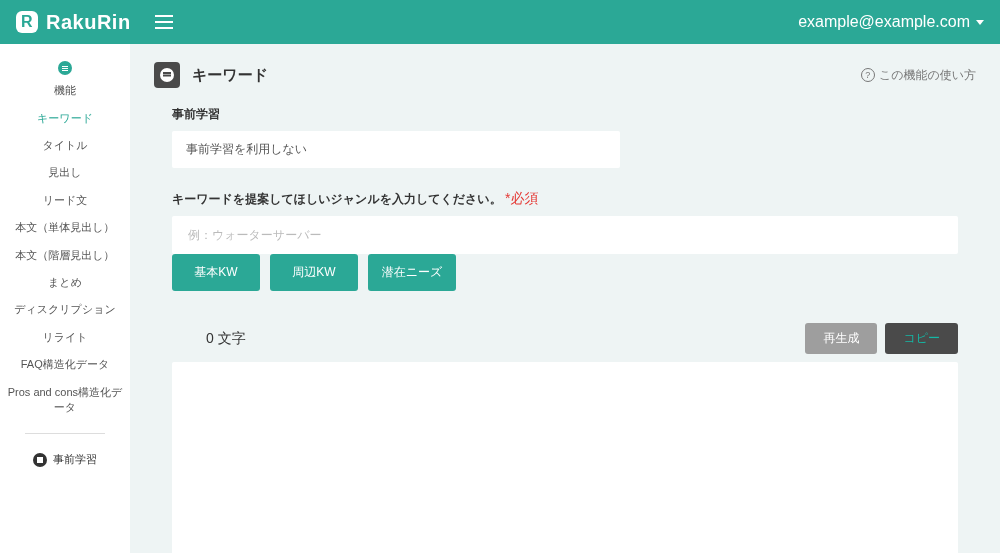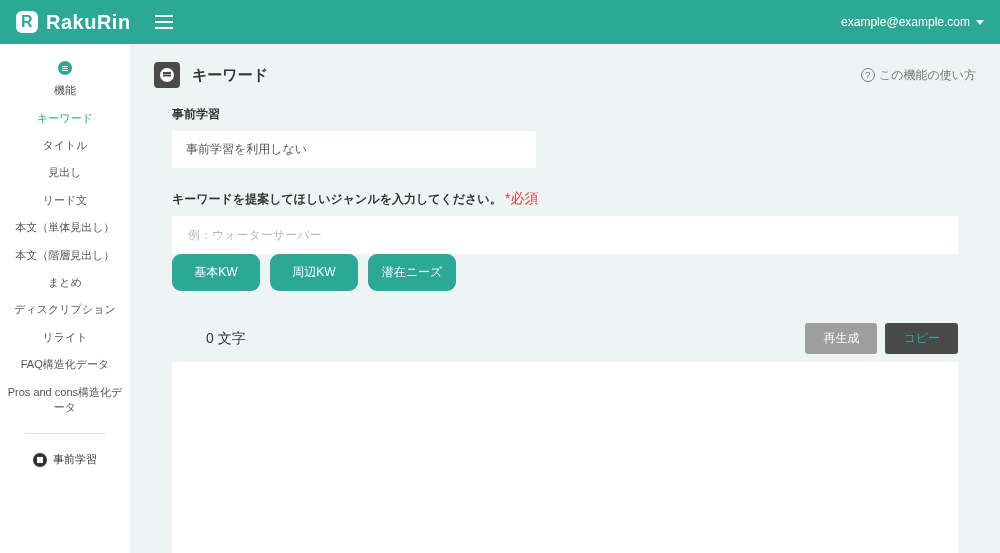--- a/index.html
+++ b/index.html
@@ -2,21 +2,21 @@
 <html><head>
 <meta charset="utf-8">
 <style>
 * { box-sizing: border-box; margin: 0; padding: 0; }
 body { font-family: -apple-system, BlinkMacSystemFont, "Segoe UI", sans-serif; background: #eef4f4; color: #333; font-size: 13px; }
 .header { background: #2ba896; height: 44px; display: flex; align-items: center; padding: 0 16px; color: #fff; }
 .logo { display: flex; align-items: center; font-size: 20px; font-weight: 600; letter-spacing: 0.5px; }
 .logo-mark { width: 22px; height: 22px; background: #fff; border-radius: 6px; margin-right: 8px; display: flex; align-items: center; justify-content: center; color: #2ba896; font-weight: 800; font-size: 16px; }
 .hamburger { margin-left: 24px; cursor: pointer; display: flex; flex-direction: column; gap: 4px; }
 .hamburger span { display: block; width: 18px; height: 2px; background: #fff; }
-.user-menu { margin-left: auto; font-size: 12px; cursor: pointer; display: flex; align-items: center; gap: 6px; }
+.user-menu { margin-left: auto; font-size: 16px; cursor: pointer; display: flex; align-items: center; gap: 6px; }
 .chevron-down { width: 0; height: 0; border-left: 4px solid transparent; border-right: 4px solid transparent; border-top: 5px solid #fff; }
 .layout { display: flex; min-height: calc(100vh - 44px); }
 .sidebar { width: 130px; background: #fff; padding-top: 12px; display: flex; flex-direction: column; align-items: center; }
 .sidebar-icon { color: #2ba896; font-size: 14px; margin-bottom: 2px; }
 .sidebar-item { width: 100%; text-align: center; padding: 6px 4px; font-size: 11px; color: #555; cursor: pointer; line-height: 1.4; }
 .sidebar-item.active { color: #2ba896; }
 .sidebar-divider { width: 80px; border: none; border-top: 1px solid #ddd; margin: 12px 0; }
 .sidebar-secondary { display: flex; align-items: center; gap: 6px; font-size: 11px; color: #333; cursor: pointer; padding: 6px 0; }
 .speech-icon { width: 14px; height: 14px; background: #333; border-radius: 50%; display: inline-flex; align-items: center; justify-content: center; }
 .speech-icon::after { content: ""; width: 6px; height: 1.5px; background: #fff; box-shadow: 0 2px 0 #fff, 0 -2px 0 #fff; }
@@ -24,25 +24,25 @@
 .page-header { display: flex; align-items: center; margin-bottom: 18px; }
 .page-icon { width: 26px; height: 26px; background: #4a4a4a; border-radius: 4px; display: flex; align-items: center; justify-content: center; margin-right: 12px; }
 .page-icon-inner { width: 14px; height: 14px; background: #fff; border-radius: 50%; position: relative; }
 .page-icon-inner::after { content: ""; position: absolute; top: 4px; left: 3px; width: 8px; height: 1.5px; background: #4a4a4a; box-shadow: 0 2.5px 0 #4a4a4a; }
 .page-title { font-size: 15px; font-weight: 600; color: #333; }
 .help-link { margin-left: auto; color: #777; font-size: 12px; cursor: pointer; display: flex; align-items: center; gap: 4px; }
 .help-icon { width: 14px; height: 14px; border: 1.2px solid #777; border-radius: 50%; display: inline-flex; align-items: center; justify-content: center; font-size: 9px; }
 .form-section { padding: 0 18px; }
 .form-label { font-size: 12px; font-weight: 600; color: #333; margin-bottom: 8px; display: block; }
 .required { color: #e53935; font-size: 14px; font-weight: 400; }
-.select-box { width: 364px; background: #fff; padding: 10px 14px; font-size: 12px; color: #555; border-radius: 2px; border: none; margin-bottom: 22px; }
+.select-box { width: 448px; background: #fff; padding: 10px 14px; font-size: 12px; color: #555; border-radius: 2px; border: none; margin-bottom: 22px; }
 .text-input { width: 100%; background: #fff; padding: 12px 16px; font-size: 12px; border: none; border-radius: 2px; margin-bottom: 0; color: #333; }
 .text-input::placeholder { color: #bbb; }
 .button-row { display: flex; gap: 10px; margin-bottom: 32px; }
-.btn { padding: 10px 0; width: 88px; font-size: 12px; border: none; border-radius: 9px; cursor: pointer; text-align: center; }
+.btn { padding: 10px 0; width: 88px; font-size: 12px; border: none; border-radius: 3px; cursor: pointer; text-align: center; }
 .btn-primary { background: #2ba896; color: #fff; }
 .result-header { display: flex; align-items: center; margin-bottom: 8px; margin-left: 34px; }
 .char-count { font-size: 14px; color: #333; font-weight: 500; }
 .result-actions { margin-left: auto; display: flex; gap: 8px; }
 .btn-secondary { background: #9e9e9e; color: #fff; padding: 7px 18px; font-size: 12px; border: none; border-radius: 3px; cursor: pointer; }
 .btn-dark { background: #4a4a4a; color: #14b8a6; padding: 7px 18px; font-size: 12px; border: none; border-radius: 3px; cursor: pointer; }
 .result-area { width: 100%; min-height: 200px; background: #fff; border-radius: 2px; }
 </style>
 </head>
 <body>

